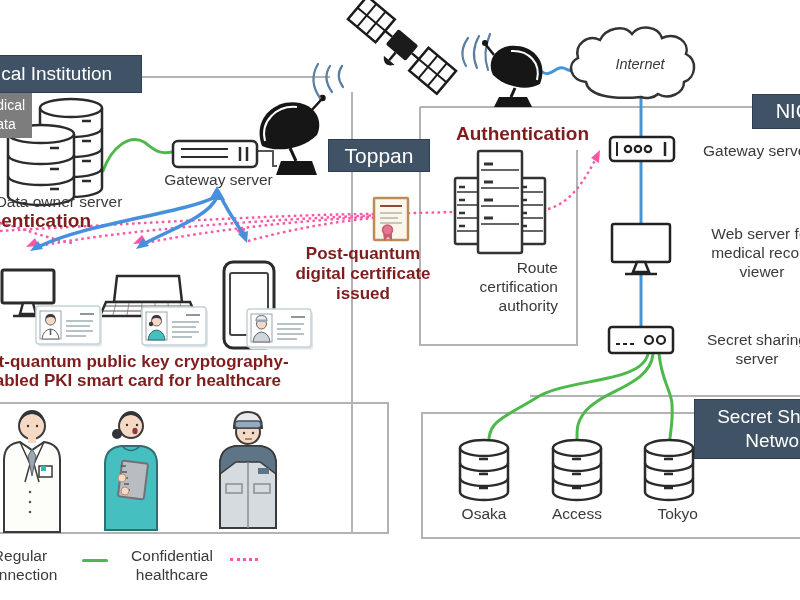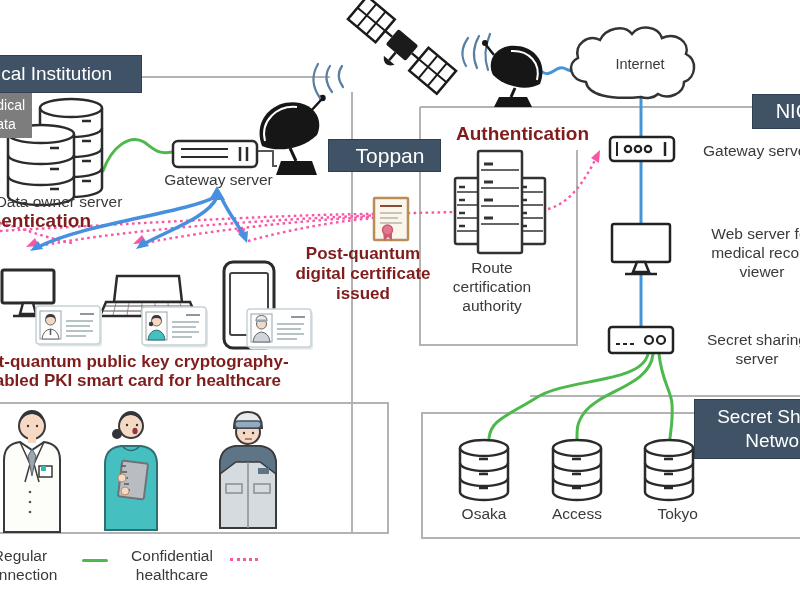--- a/index.html
+++ b/index.html
@@ -289,38 +289,38 @@
     <path d="M645,448 L645,492 A24,8 0 0 0 693,492 L693,448"></path>
     <ellipse cx="669" cy="448" rx="24" ry="8"></ellipse>
     <path d="M645,463 A24,8 0 0 0 693,463 M645,478 A24,8 0 0 0 693,478" fill="none"></path>
     <path d="M664,459 h9 M664,474 h9 M664,488 h9" fill="none"></path>
   </g>
 </svg>
 
 <div class="hdr" style="left:-70px;top:55px;width:210px;height:36px;">
   <span>Medical Institution</span>
 </div>
-<div class="hdr" style="left:328px;top:139px;width:100px;height:31px;font-size:21px;padding-left:11px;">
+<div class="hdr" style="left:328px;top:139px;width:100px;height:31px;font-size:21px;">
   <span>Toppan</span>
 </div>
 <div class="hdr" style="left:752px;top:94px;width:92px;height:33px;font-size:20px;">
   <span>NICT</span>
 </div>
 <div class="hdr" style="left:694px;top:399px;width:170px;height:58px;line-height:24px;">
   <span>Secret Sharing Network</span>
 </div>
 <div class="tag" style="left:-30px;top:92px;width:62px;height:42px;">Medical Data</div>
 
 <div class="lbl" style="left:-16px;top:192px;width:150px;">Data owner server</div>
 <div class="lbl" style="left:156px;top:170px;width:125px;">Gateway server</div>
-<div class="lbl" style="left:602px;top:55px;width:76px;font-size:14.5px;">Internet</div>
+<div class="lbl" style="left:602px;top:55px;width:76px;font-size:14.5px;font-style:italic;">Internet</div>
 <div class="lbl" style="left:703px;top:141px;width:120px;text-align:left;">Gateway server</div>
 <div class="lbl" style="left:700px;top:224px;width:124px;">Web server for medical record viewer</div>
 <div class="lbl" style="left:698px;top:330px;width:118px;">Secret sharing server</div>
-<div class="lbl" style="left:438px;top:258px;width:108px;">Route certification authority</div>
+<div class="lbl" style="left:450px;top:258px;width:108px;text-align:right;">Route certification authority</div>
 <div class="lbl" style="left:454px;top:504px;width:60px;">Osaka</div>
 <div class="lbl" style="left:544px;top:504px;width:66px;">Access</div>
 <div class="lbl" style="left:640px;top:504px;width:58px;text-align:right;">Tokyo</div>
 
 <div class="lbl pink" style="left:456px;top:124px;width:150px;font-size:19px;text-align:left;">Authentication</div>
 <div class="lbl pink" style="left:-42px;top:211px;width:150px;font-size:19px;text-align:left;">Authentication</div>
 <div class="lbl pink" style="left:282px;top:244px;width:162px;font-size:17px;line-height:20px;">Post-quantum digital certificate issued</div>
 <div class="lbl pink" style="left:-48px;top:352px;width:352px;font-size:17px;line-height:19px;">Post-quantum public key cryptography-enabled PKI smart card for healthcare</div>
 
 <div class="lbl" style="left:-22px;top:546px;width:84px;">Regular connection</div>

